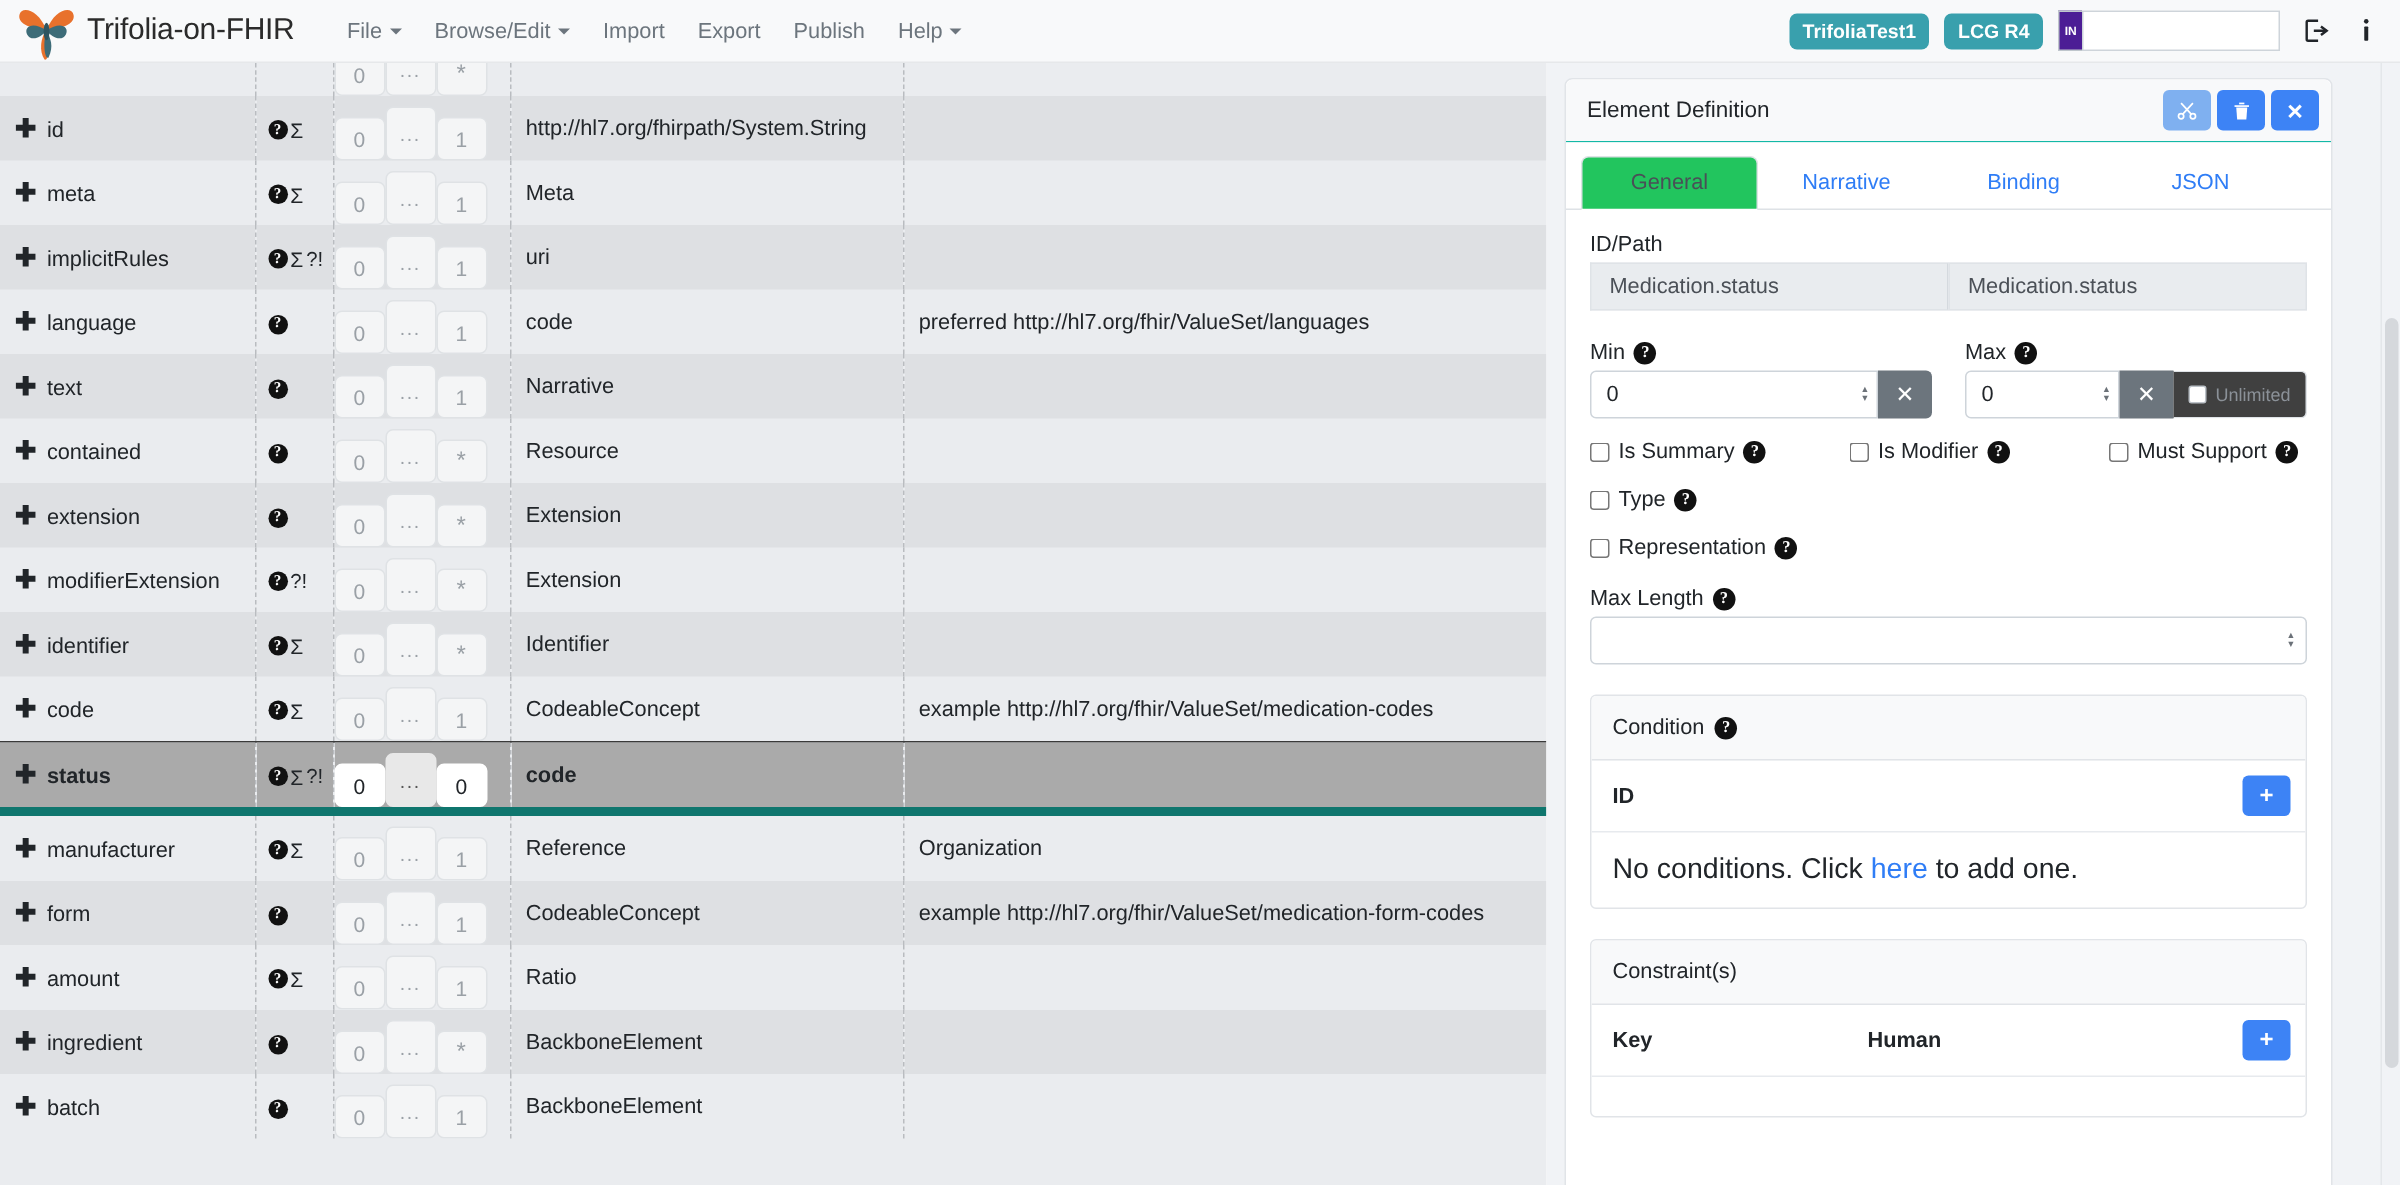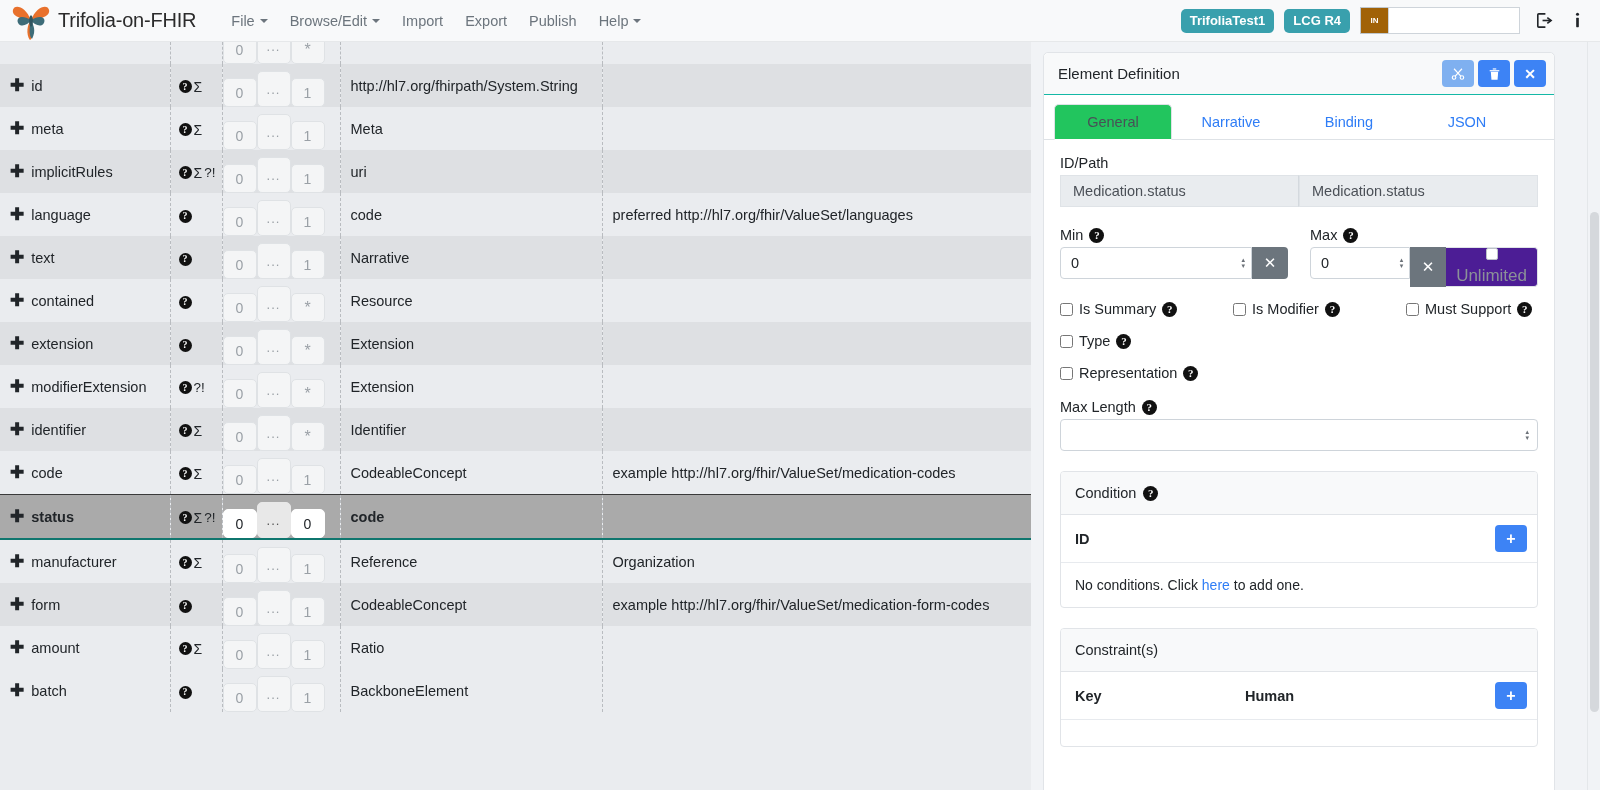--- a/index.html
+++ b/index.html
@@ -55,25 +55,25 @@
     color: #ffffff;
     font-weight: bold;
     font-size: 13px;
     border-radius: 5px;
     padding: 4px 9px 5px;
     margin-right: 10px;
     white-space: nowrap;
   }
   #lang-group { display: flex; align-items: center; margin-right: 14px; }
   #lang-flag {
-    background: #a16207;
+    background: #4c1d95;
     color: #ffffff;
     font-size: 8px;
     font-weight: bold;
-    width: 28px; height: 27px;
+    width: 16px; height: 27px;
     display: flex; align-items: center; justify-content: center;
     border: 1px solid #bfc6cc;
     border-right: none;
   }
   #lang-input {
     width: 132px; height: 27px;
     background: #ffffff;
     border: 1px solid #ced4da;
     outline: none;
     font-family: "Liberation Sans", sans-serif;
@@ -96,21 +96,21 @@
     background: #eaecef;
     position: relative;
   }
   #tree-table { width: 1031px; border-collapse: collapse; table-layout: fixed; }
   #tree-table tr { height: 43px; }
   #tree-table tr.odd  { background: #dee0e3; }
   #tree-table tr.even { background: #eaecef; }
   #tree-table tr.selected {
     background: #aaaaaa;
     border-top: 1px solid #3a3a3a;
-    border-bottom: 2px solid #0f766e;
+    border-bottom: 6px solid #0f766e;
     margin-left: 24px;
   }
   #tree-table td {
     padding: 0 0 0 10px;
     vertical-align: middle;
     border-right: 1px dashed #b9bcc0;
     font-size: 14.5px;
     color: #212529;
     overflow: hidden;
     white-space: nowrap;
@@ -273,30 +273,29 @@
   .clear-btn {
     width: 36px;
     background: #6c757d;
     color: #ffffff;
     border-radius: 0 4px 4px 0;
     display: flex; align-items: center; justify-content: center;
     font-size: 15px;
     cursor: pointer;
   }
   .unlimited-btn {
-    background: #4c1d95;
+    background: #404040;
     border: 1px solid #dfe3e7;
     border-left: none;
     border-radius: 0 4px 4px 0;
     display: flex; align-items: center; gap: 6px;
     padding: 0 10px;
-    font-size: 17px;
+    font-size: 12px;
     color: #8b9198;
     white-space: nowrap;
-    flex-direction: column;
   }
   .unlimited-btn .box {
     width: 12px; height: 12px;
     border: 1px solid #bcc2c8;
     background: #ffffff;
     border-radius: 2px;
   }
   .clear-btn.sq { border-radius: 0; }
 
   .chk-row { display: flex; margin-top: 14px; }
@@ -345,21 +344,21 @@
   .col-key   { width: 170px; }
   .add-btn {
     width: 32px; height: 27px;
     background: #3d83f5;
     color: #ffffff;
     border-radius: 4px;
     display: flex; align-items: center; justify-content: center;
     font-size: 16px;
     cursor: pointer;
   }
-  .sub-empty { padding: 14px; font-size: 14px; color: #212529; }
+  .sub-empty { padding: 14px; font-size: 19px; color: #212529; }
   .sub-empty a { color: #2f7df6; text-decoration: none; cursor: pointer; }
   .sub-blank { height: 26px; }
 
   
   #pane-scrollbar {
     position: absolute;
     right: 0; top: 0;
     width: 13px; height: 748px;
     background: #f1f3f6;
     border-left: 1px solid #e4e7ea;
@@ -668,20 +667,35 @@
             <td class="c-card">
               <div class="card-wrap">
                 <div class="card-box">0</div>
                 <div class="card-box mid">...</div>
                 <div class="card-box">1</div>
               </div>
             </td>
             <td class="c-type">Ratio</td>
             <td class="c-bind"></td>
           </tr>
+          <tr class="odd">
+            <td class="c-name"><span class="plus-glyph">✚</span><span>ingredient</span></td>
+            <td class="c-flags"><span class="flagset">
+                <span class="q-ico">?</span>
+              </span></td>
+            <td class="c-card">
+              <div class="card-wrap">
+                <div class="card-box">0</div>
+                <div class="card-box mid">...</div>
+                <div class="card-box star">*</div>
+              </div>
+            </td>
+            <td class="c-type">BackboneElement</td>
+            <td class="c-bind"></td>
+          </tr>
           <tr class="even">
             <td class="c-name"><span class="plus-glyph">✚</span><span>batch</span></td>
             <td class="c-flags"><span class="flagset">
                 <span class="q-ico">?</span>
               </span></td>
             <td class="c-card">
               <div class="card-wrap">
                 <div class="card-box">0</div>
                 <div class="card-box mid">...</div>
                 <div class="card-box">1</div>

